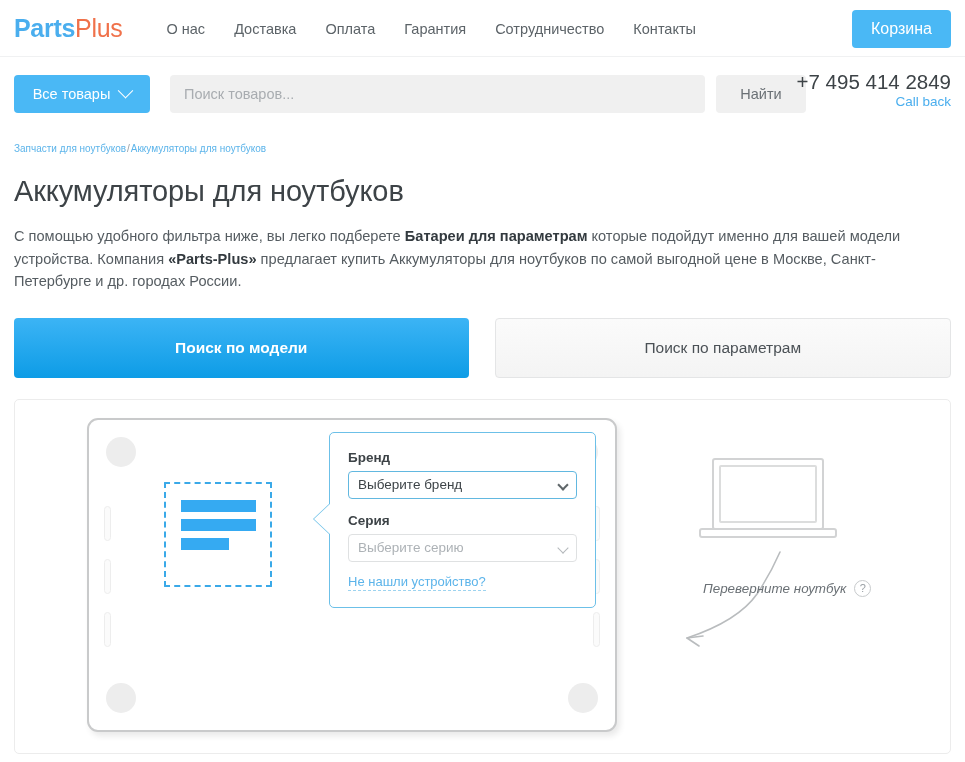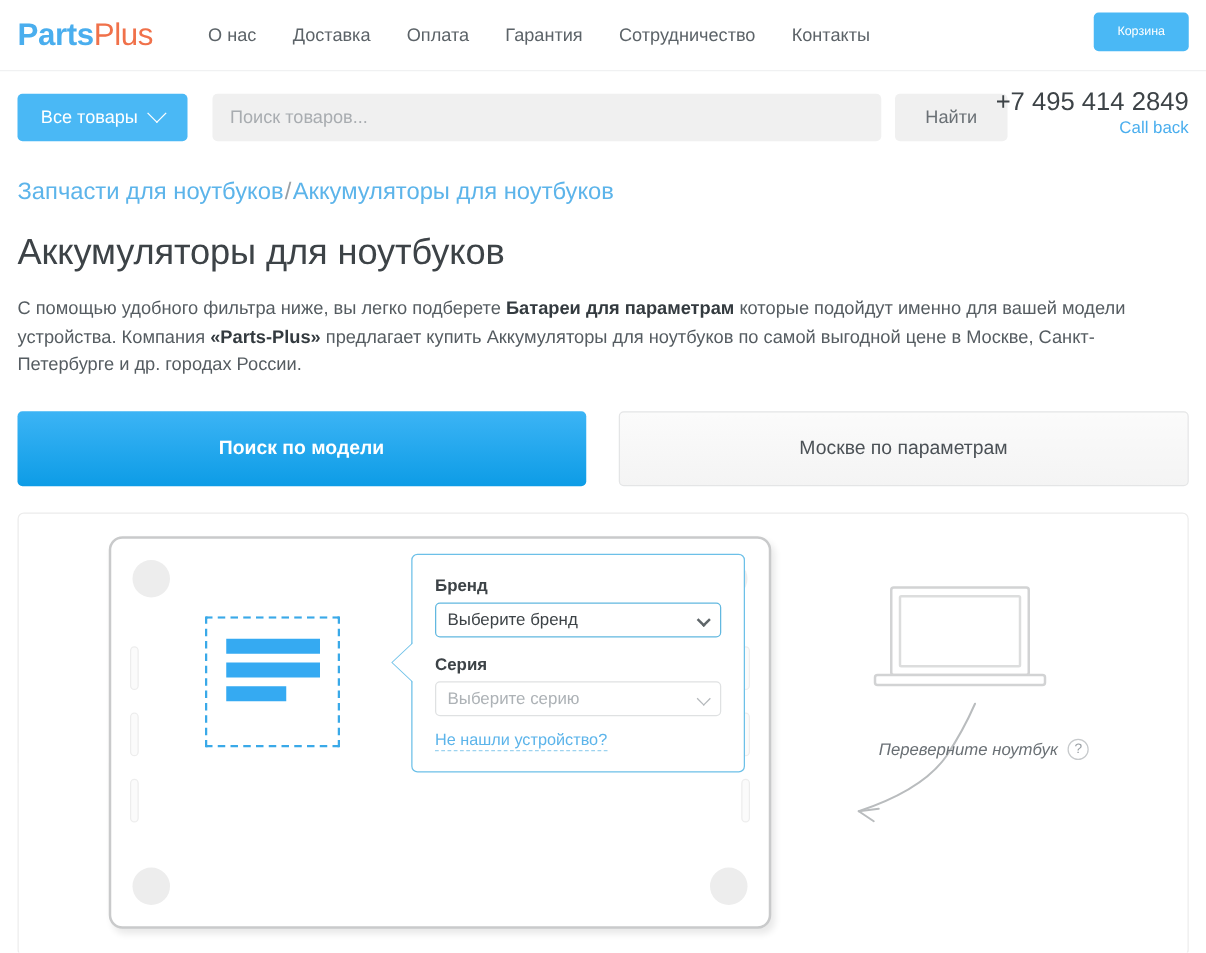--- a/index.html
+++ b/index.html
@@ -43,21 +43,21 @@
     color: #5c6368;
     white-space: nowrap;
     cursor: pointer;
   }
 
   .cart-button {
     position: absolute;
     right: 14px; top: 10px;
     background: #4ab8f5;
     color: #fff;
-    font-size: 10px;
+    font-size: 16px;
     border-radius: 4px;
     padding: 10px 19px;
     cursor: pointer;
     white-space: nowrap;
   }
 
   
   .searchbar {
     position: relative;
     height: 73px;
@@ -127,21 +127,21 @@
   .callback {
     font-size: 13.5px;
     color: #4aaeee;
     cursor: pointer;
   }
 
   
   .content { padding: 0 14px; }
 
   .breadcrumb {
-    font-size: 19px;
+    font-size: 10px;
     color: #9aa0a5;
     margin-top: 13px;
   }
   .breadcrumb a { color: #5cb4ea; text-decoration: none; cursor: pointer; }
   .breadcrumb .sep { color: #9aa0a5; padding: 0 1px; }
 
   .page-title {
     font-size: 29px;
     font-weight: normal;
     color: #3d4347;
@@ -393,21 +393,21 @@
   <div class="breadcrumb">
     <a>Запчасти для ноутбуков</a><span class="sep">/</span><a>Аккумуляторы для ноутбуков</a>
   </div>
 
   <h1 class="page-title">Аккумуляторы для ноутбуков</h1>
 
   <p class="intro"><span>С помощью удобного фильтра ниже, вы легко подберете </span><b>Батареи для параметрам</b><span> которые подойдут именно для вашей модели устройства. Компания </span><b>«Parts-Plus»</b><span> предлагает купить Аккумуляторы для ноутбуков по самой выгодной цене в Москве, Санкт-Петербурге и др. городах России.</span></p>
 
   <div class="tabs">
     <div class="tab active">Поиск по модели</div>
-    <div class="tab inactive">Москве по параметрам</div>
+    <div class="tab inactive">Поиск по параметрам</div>
   </div>
 
   <div class="finder">
 
     <div class="laptop-panel">
       <div class="screw tl"></div>
       <div class="screw tr"></div>
       <div class="screw bl"></div>
       <div class="screw br"></div>
 

